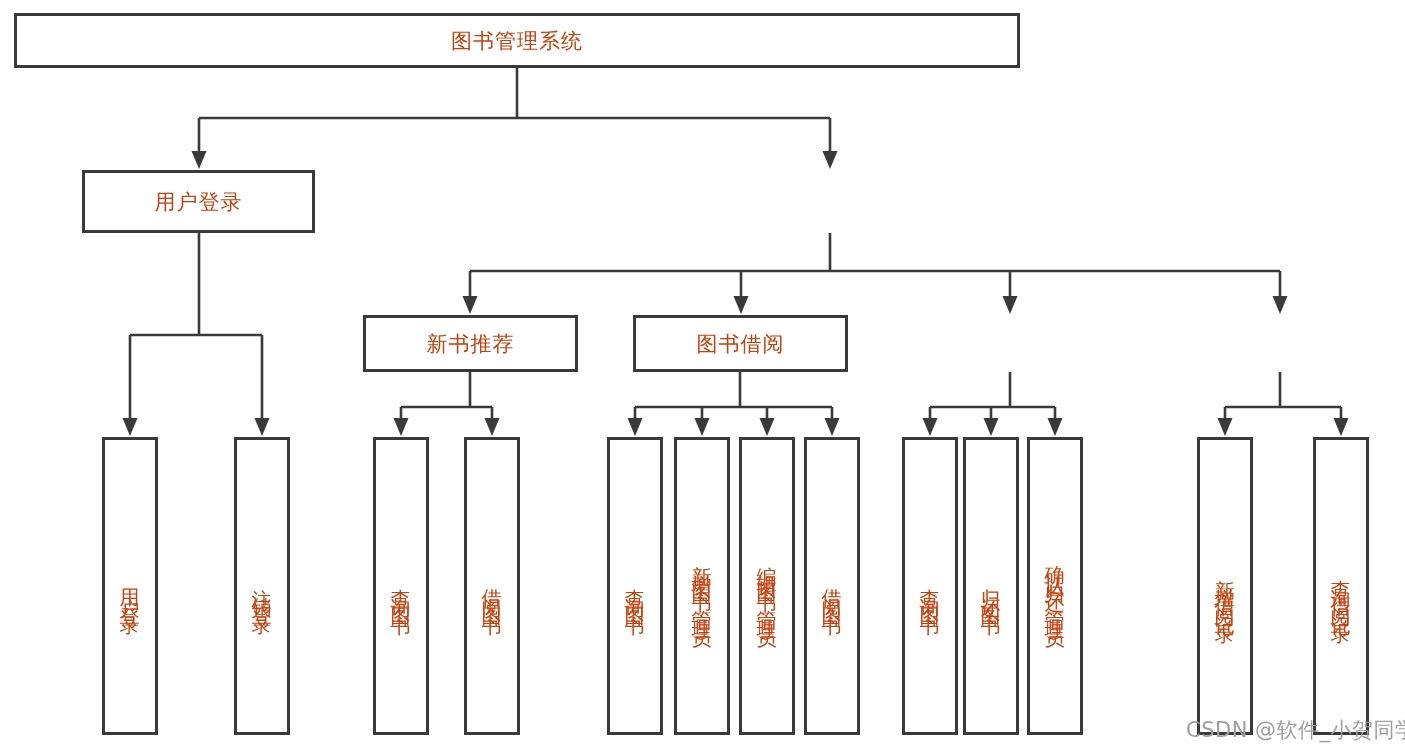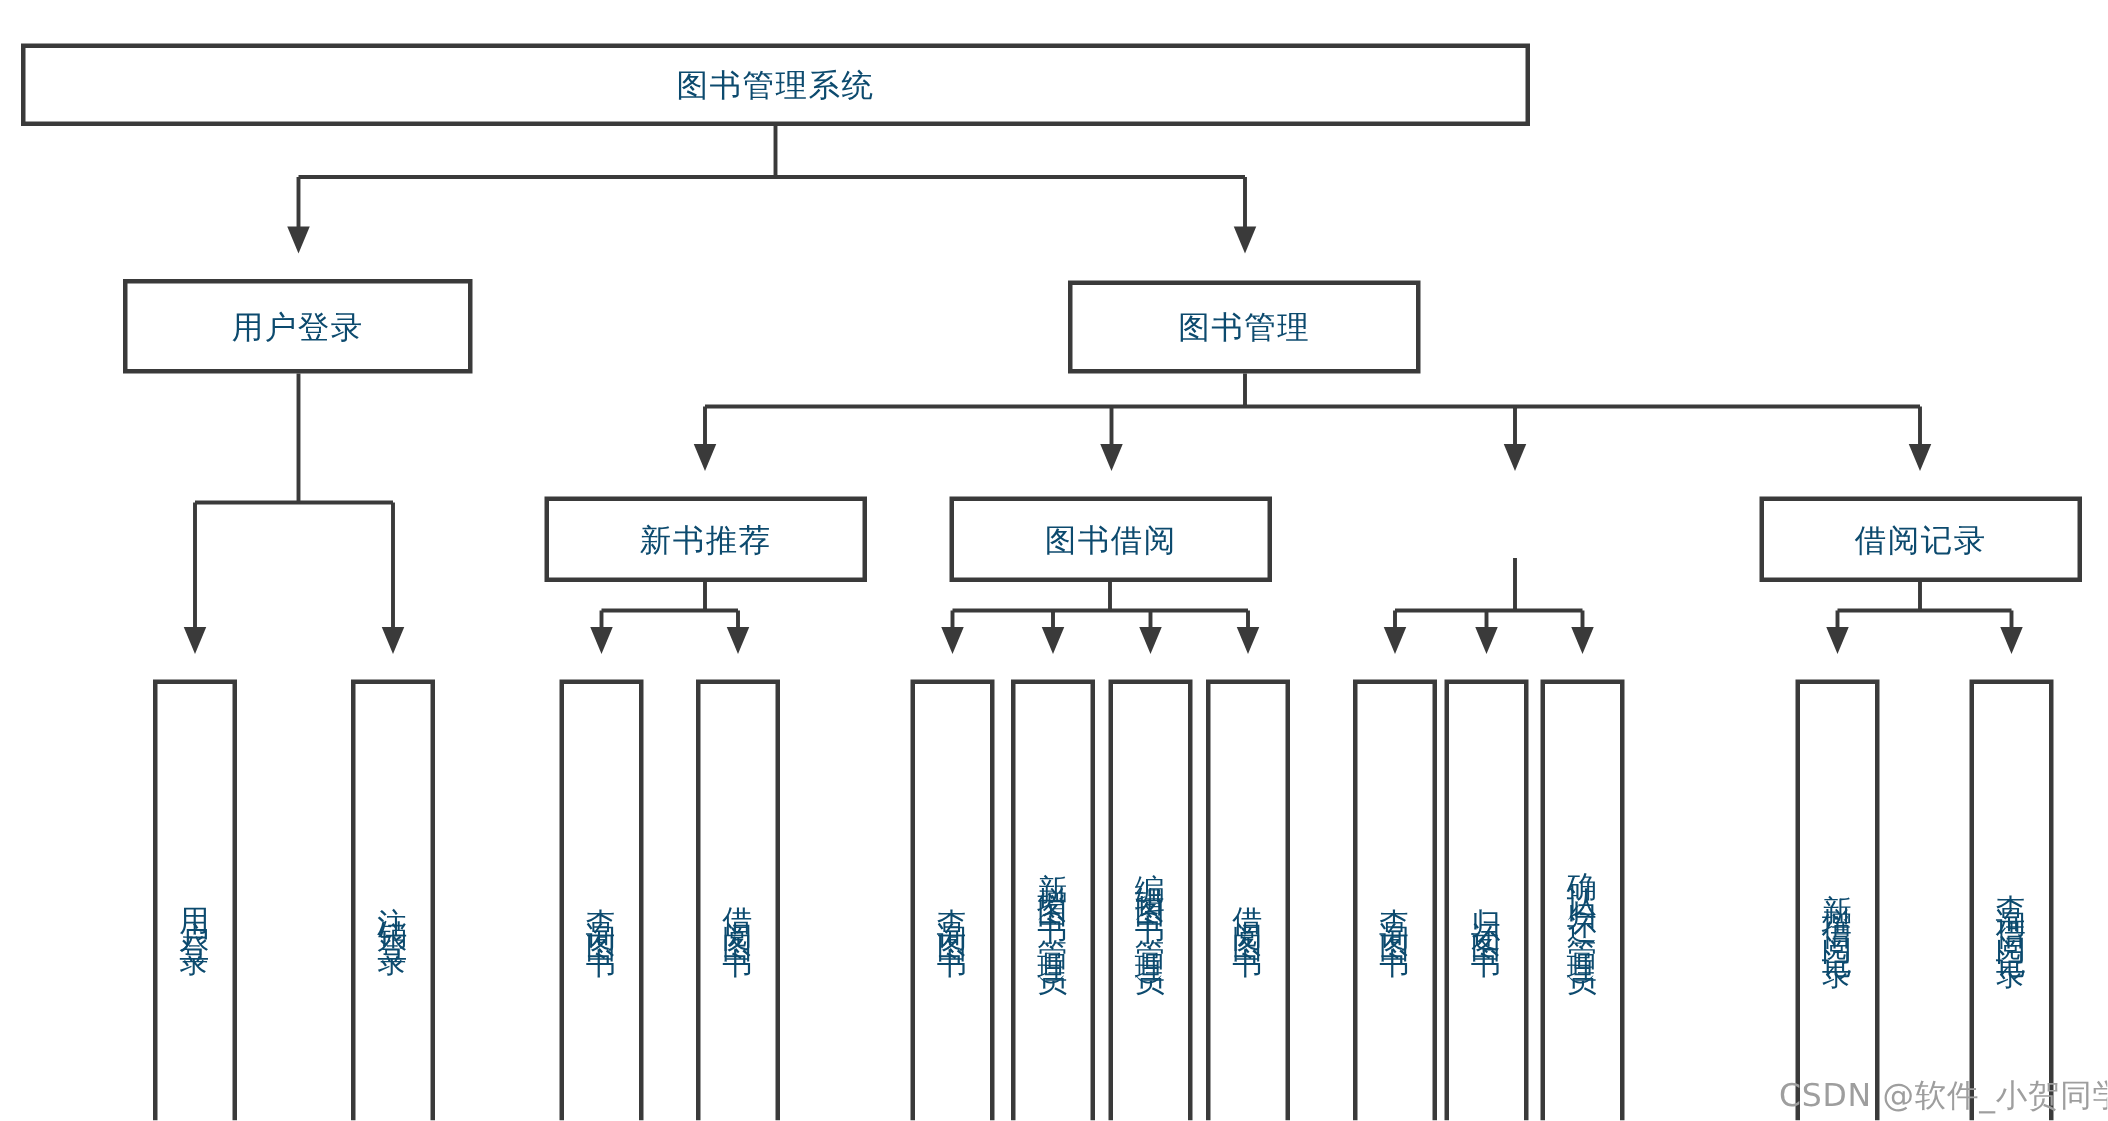--- a/index.html
+++ b/index.html
@@ -14,28 +14,27 @@
   }
   .connectors {
     position: absolute;
     left: 0; top: 0;
     width: 1405px; height: 747px;
   }
   .box {
     position: absolute;
     background: #ffffff;
     border: 3px solid #3a3a3a;
-    color: #0c4a6e;
+    color: #c2410c;
     display: flex;
     align-items: center;
     justify-content: center;
     font-size: 21px;
     letter-spacing: 1px;
     white-space: nowrap;
-    margin-top: 16px;
   }
   .box.root  { left: 14px;  top: 13px;  width: 1006px; height: 55px; }
   .box.lv2a  { left: 82px;  top: 170px; width: 233px;  height: 63px; }
   .box.lv2b  { left: 712px; top: 171px; width: 235px;  height: 62px; }
   .box.lv3   { top: 315px;  width: 215px; height: 57px; }
   .box.lv3a  { left: 363px; }
   .box.lv3b  { left: 633px; }
   .box.lv3c  { left: 903px; }
   .box.lv3d  { left: 1173px; }
   .box.leaf {
@@ -119,25 +118,23 @@
       <polygon points="1055,436 1047.5,418 1062.5,418"></polygon>
 
       <polygon points="1225,436 1217.5,418 1232.5,418"></polygon>
       <polygon points="1341,436 1333.5,418 1348.5,418"></polygon>
     </g>
   </svg>
 
   <div class="box root">图书管理系统</div>
 
   <div class="box lv2a">用户登录</div>
-  <div class="box lv2b">图书管理</div>
 
   <div class="box lv3 lv3b">图书借阅</div>
   <div class="box lv3 lv3a">新书推荐</div>
-  <div class="box lv3 lv3d">借阅记录</div>
 
   <div class="box leaf p1">用户登录</div>
   <div class="box leaf p2">注销登录</div>
 
   <div class="box leaf p3">查询图书</div>
   <div class="box leaf p4">借阅图书</div>
 
   <div class="box leaf p5">查询图书</div>
   <div class="box leaf p6">新增图书（管理员）</div>
   <div class="box leaf p7">编辑图书（管理员）</div>

